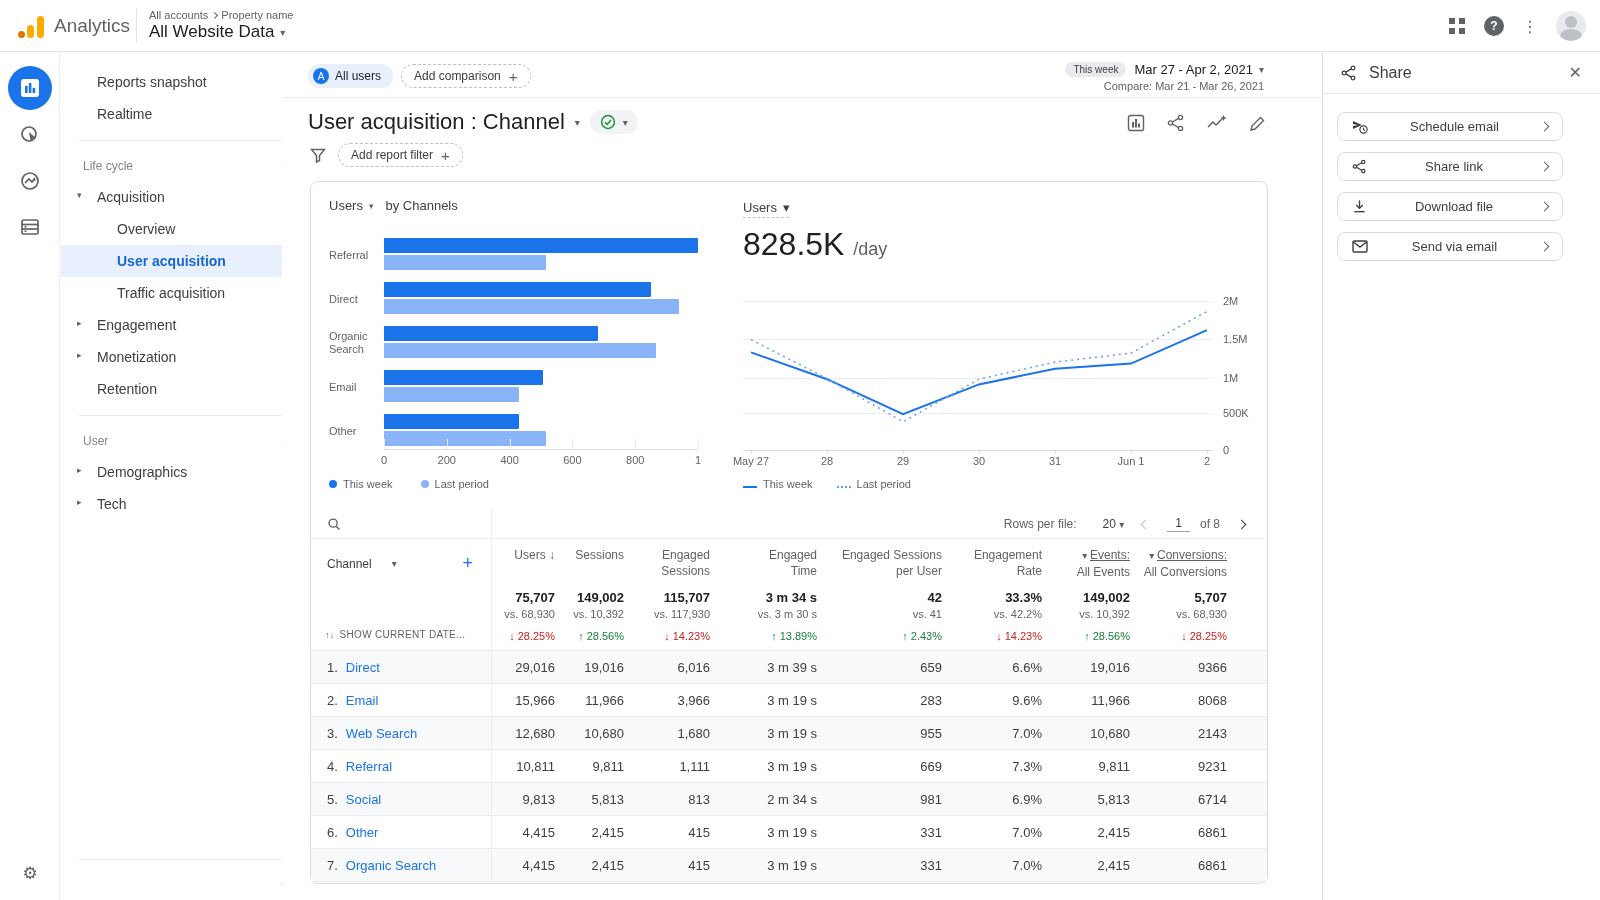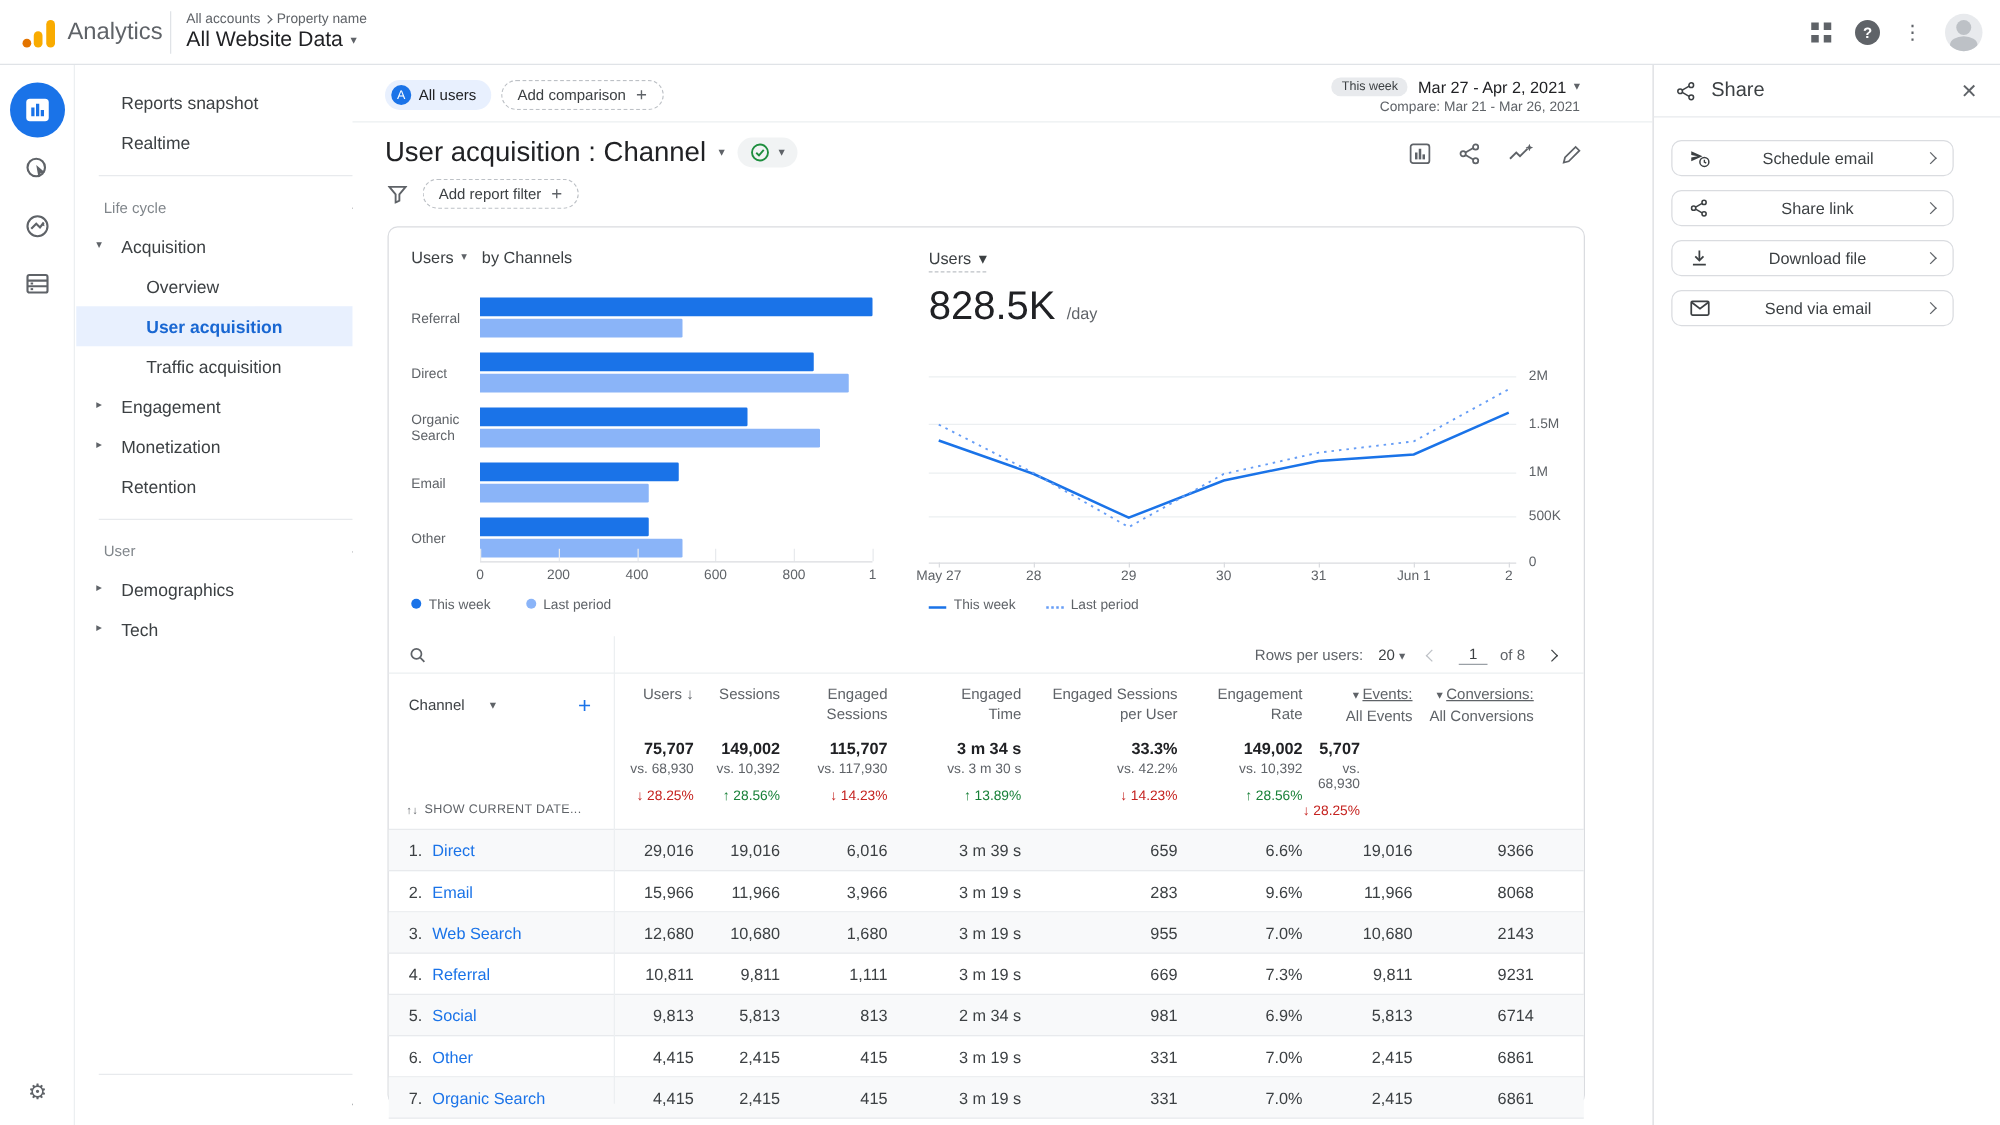--- a/index.html
+++ b/index.html
@@ -94,39 +94,39 @@
   .bar-ticks{position:absolute;top:256px;left:55px;width:314px;height:14px;font-size:11px;color:#5f6368;}
   .bar-tick{position:absolute;transform:translateX(-50%);}
   .bar-tickmark{position:absolute;top:241px;width:1px;height:10px;background:#e8eaed;}
   .bar-legend{position:absolute;top:280px;left:0;display:flex;gap:28px;font-size:11px;color:#5f6368;align-items:center;}
   .dot{width:8px;height:8px;border-radius:50%;display:inline-block;margin-right:6px;}
 
   
   .line-panel{position:absolute;left:432px;top:16px;width:508px;height:295px;}
   .lc-metric{font-size:13px;color:#3c4043;display:inline-flex;align-items:center;gap:6px;border-bottom:1px dashed #bdc1c6;padding-bottom:2px;}
   .big-number{position:absolute;top:28px;left:0;font-size:32px;color:#202124;}
-  .big-suffix{font-size:13px;color:#5f6368;}
+  .big-suffix{font-size:18px;color:#5f6368;}
   .lc-grid{position:absolute;left:0;width:470px;border-top:1px solid #eceff1;}
   .lc-grid.base{border-top:1px solid #dadce0;}
   .lc-ylabel{position:absolute;left:480px;font-size:11px;color:#5f6368;transform:translateY(-6px);}
   .lc-svg{position:absolute;left:0;top:103px;}
   .lc-xlabels{position:absolute;top:257px;left:0;width:470px;height:14px;font-size:11px;color:#5f6368;}
   .lc-xlabel{position:absolute;transform:translateX(-50%);}
   .lc-tick{position:absolute;top:252px;width:1px;height:4px;background:#dadce0;}
   .lc-legend{position:absolute;top:280px;left:0;display:flex;gap:24px;font-size:11px;color:#5f6368;align-items:center;}
   .legend-line{display:inline-block;width:14px;height:0;border-top:2px solid #1a73e8;margin-right:6px;}
   .legend-dotted{display:inline-block;width:14px;height:0;border-top:2px dotted #669df6;margin-right:6px;}
 
   
   .table{position:absolute;top:327px;left:0;right:0;bottom:0;font-size:13px;}
   .t-vline{position:absolute;left:180px;top:0;bottom:0;border-left:1px solid #eceff1;}
   .t-search-row{height:30px;border-bottom:1px solid #eceff1;display:flex;align-items:center;justify-content:space-between;padding:0 14px 0 16px;}
   .t-pager{display:flex;align-items:center;gap:10px;font-size:12px;color:#5f6368;}
   .t-pager .page-num{border-bottom:1px solid #9aa0a6;padding:0 8px 1px;color:#3c4043;}
-  .t-pager .rpp-val{color:#3c4043;margin-left:2px;}
+  .t-pager .rpp-val{color:#3c4043;margin-left:16px;}
   .pg-chev{padding:0 8px;}
   .grid{display:grid;grid-template-columns:180px 64px 69px 86px 107px 125px 100px 88px 139px;}
   .grid > div:last-child{padding-right:42px;}
   .t-cols{padding-top:8px;}
   .t-col{font-size:12px;color:#5f6368;text-align:right;line-height:16px;}
   .t-col .l1u{text-decoration:underline;}
   .t-col-first{font-size:12px;color:#3c4043;display:flex;align-items:center;gap:20px;padding-left:16px;}
   .t-col-first .plus{margin-left:auto;margin-right:18px;color:#1a73e8;font-size:18px;}
   .sort-arrow{color:#5f6368;font-weight:bold;}
   .t-totals{margin-top:10px;}
@@ -463,21 +463,21 @@
     </div>
 
     <div class="table">
       <div class="t-vline"></div>
       <div class="t-search-row">
         <svg width="14" height="14" viewBox="0 0 16 16">
           <circle cx="7" cy="7" r="4.6" fill="none" stroke="#5f6368" stroke-width="1.6"></circle>
           <line x1="10.5" y1="10.5" x2="14.3" y2="14.3" stroke="#5f6368" stroke-width="1.6"></line>
         </svg>
         <div class="t-pager">
-          <span>Rows per users:</span>
+          <span>Rows per file:</span>
           <span class="rpp-val"><span>20</span> <span class="mini-caret title-caret">▾</span></span>
           <span class="pg-chev"><span class="chev left" style="border-color:#bdc1c6;"></span></span>
           <span class="page-num">1</span>
           <span>of 8</span>
           <span class="pg-chev"><span class="chev right" style="border-color:#3c4043;"></span></span>
         </div>
       </div>
 
       <div class="grid t-cols" id="t-cols">
         <div class="t-col-first">
@@ -536,20 +536,25 @@
           </div>
           <div class="t-total">
             <div class="v">115,707</div>
             <div class="vs">vs. 117,930</div>
             <div class="chg down">↓ 14.23%</div>
           </div>
           <div class="t-total">
             <div class="v">3 m 34 s</div>
             <div class="vs">vs. 3 m 30 s</div>
             <div class="chg up">↑ 13.89%</div>
+          </div>
+          <div class="t-total">
+            <div class="v">42</div>
+            <div class="vs">vs. 41</div>
+            <div class="chg up">↑ 2.43%</div>
           </div>
           <div class="t-total">
             <div class="v">33.3%</div>
             <div class="vs">vs. 42.2%</div>
             <div class="chg down">↓ 14.23%</div>
           </div>
           <div class="t-total">
             <div class="v">149,002</div>
             <div class="vs">vs. 10,392</div>
             <div class="chg up">↑ 28.56%</div>

